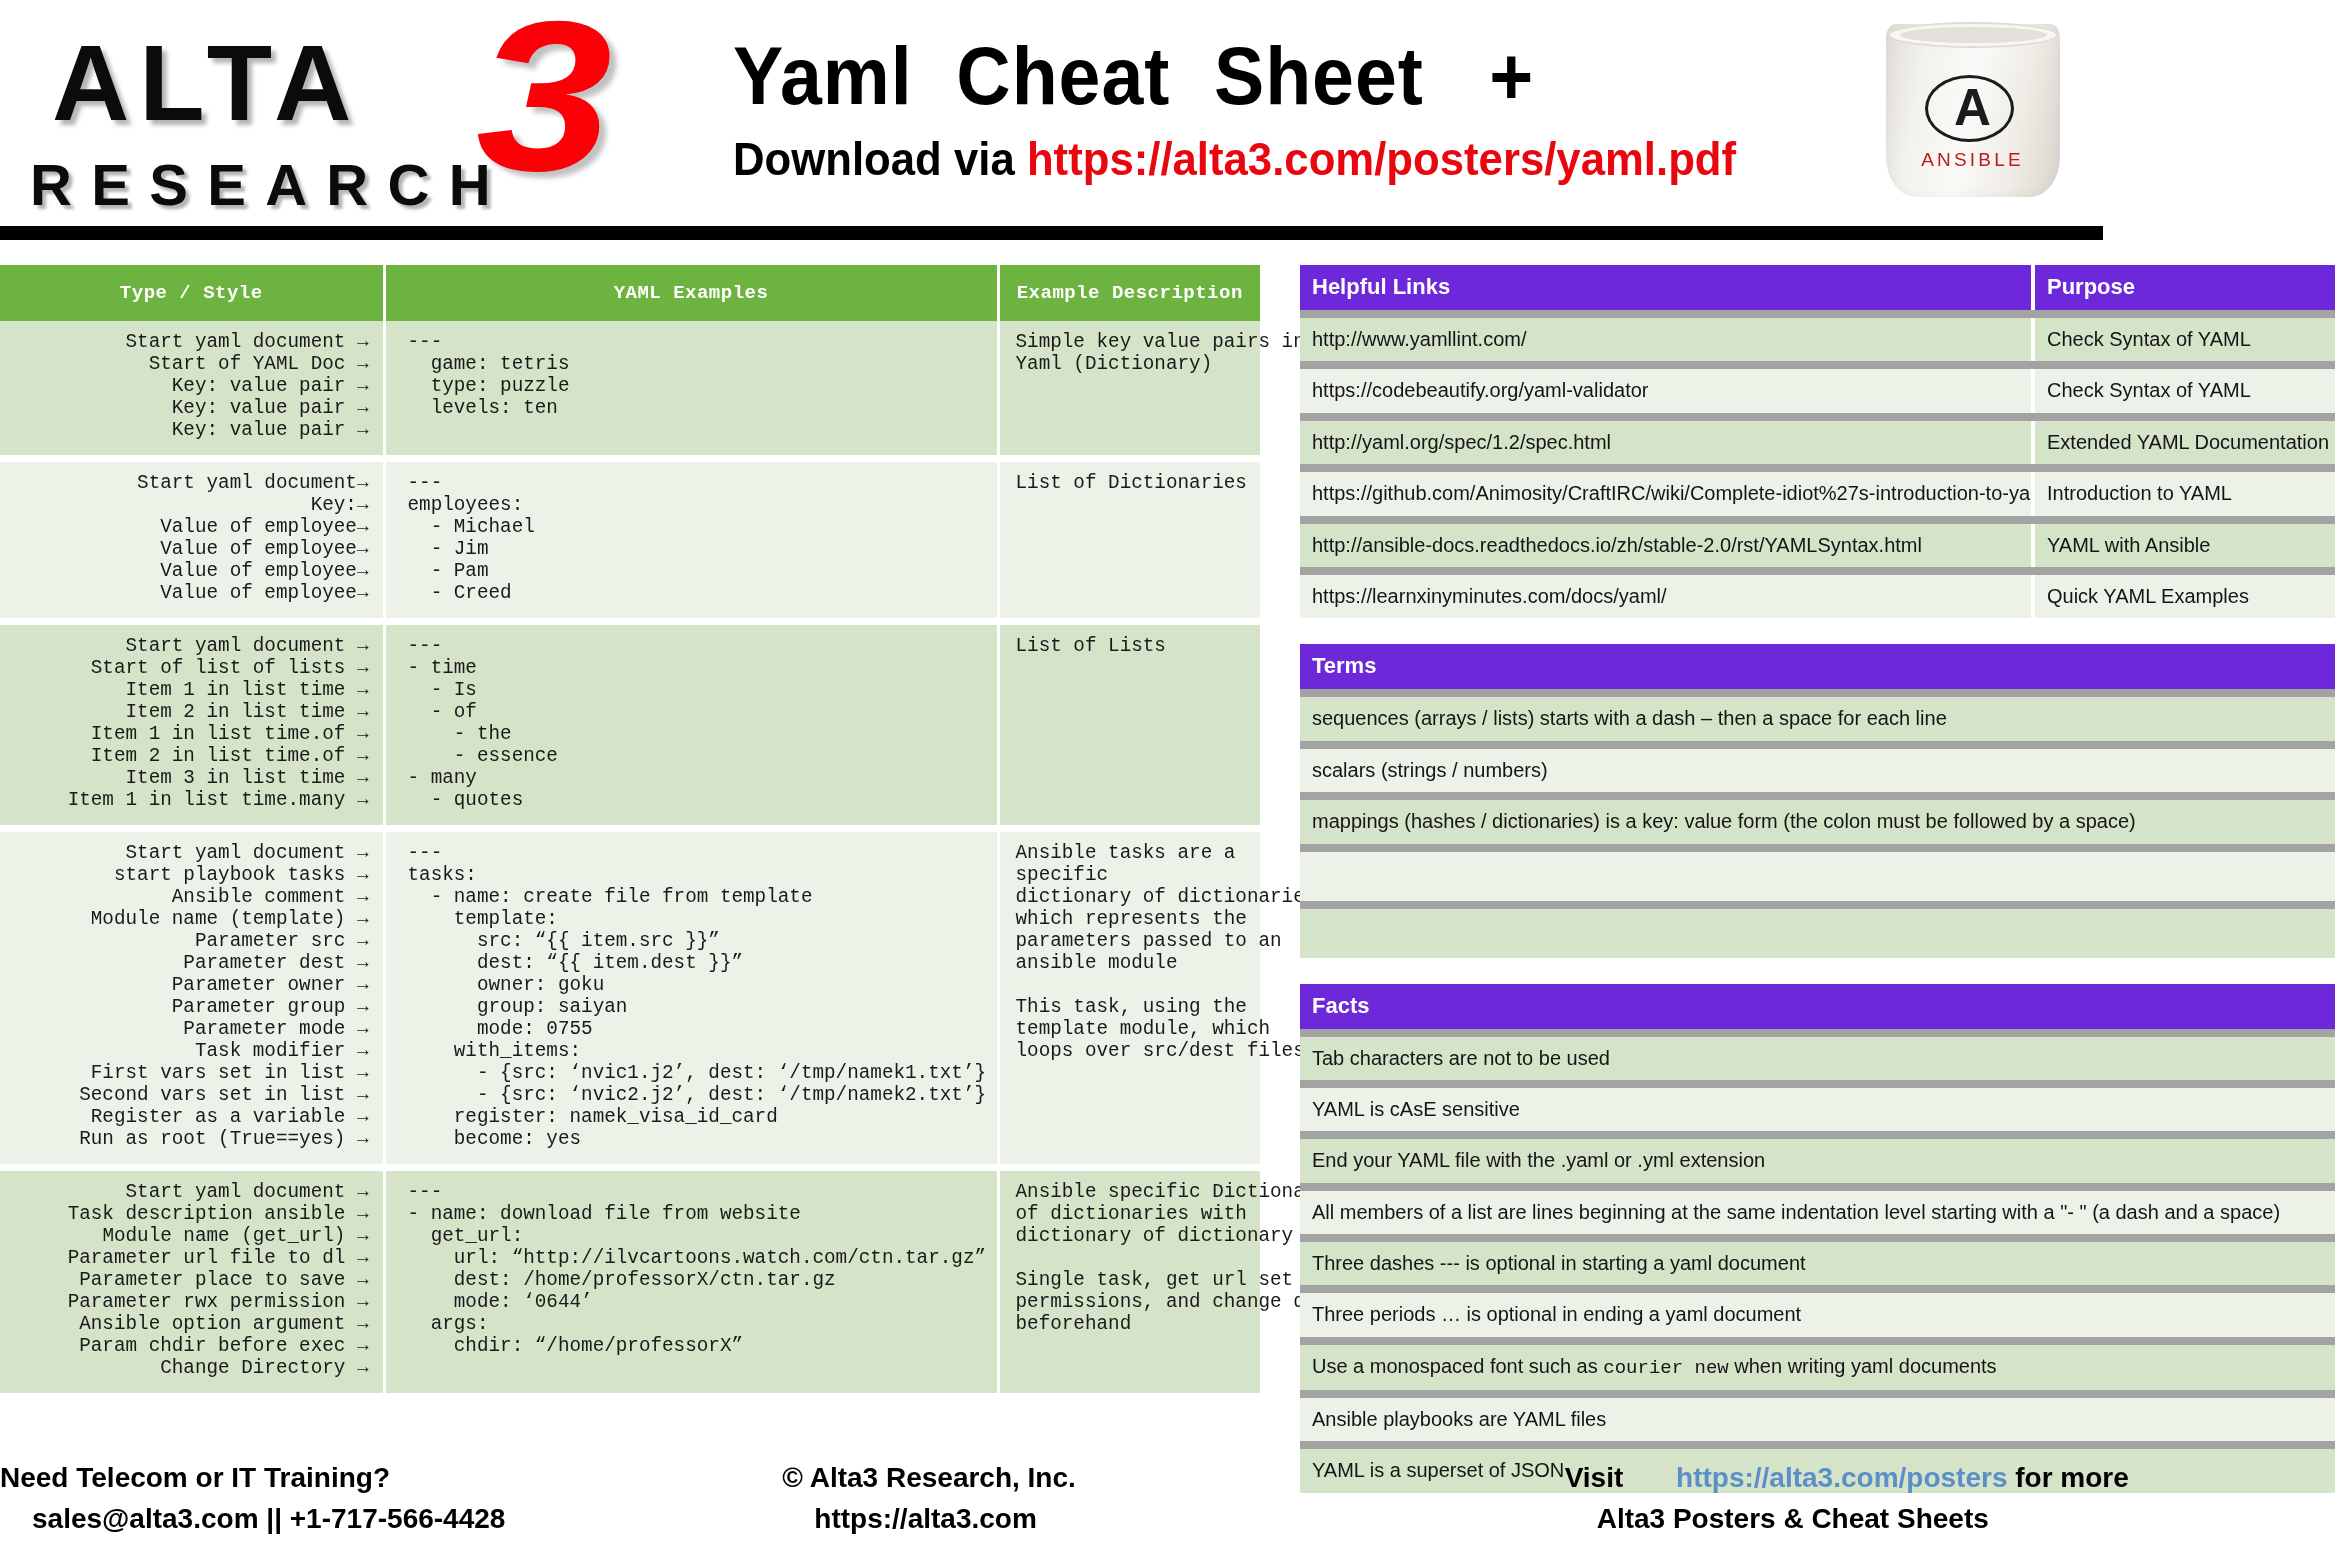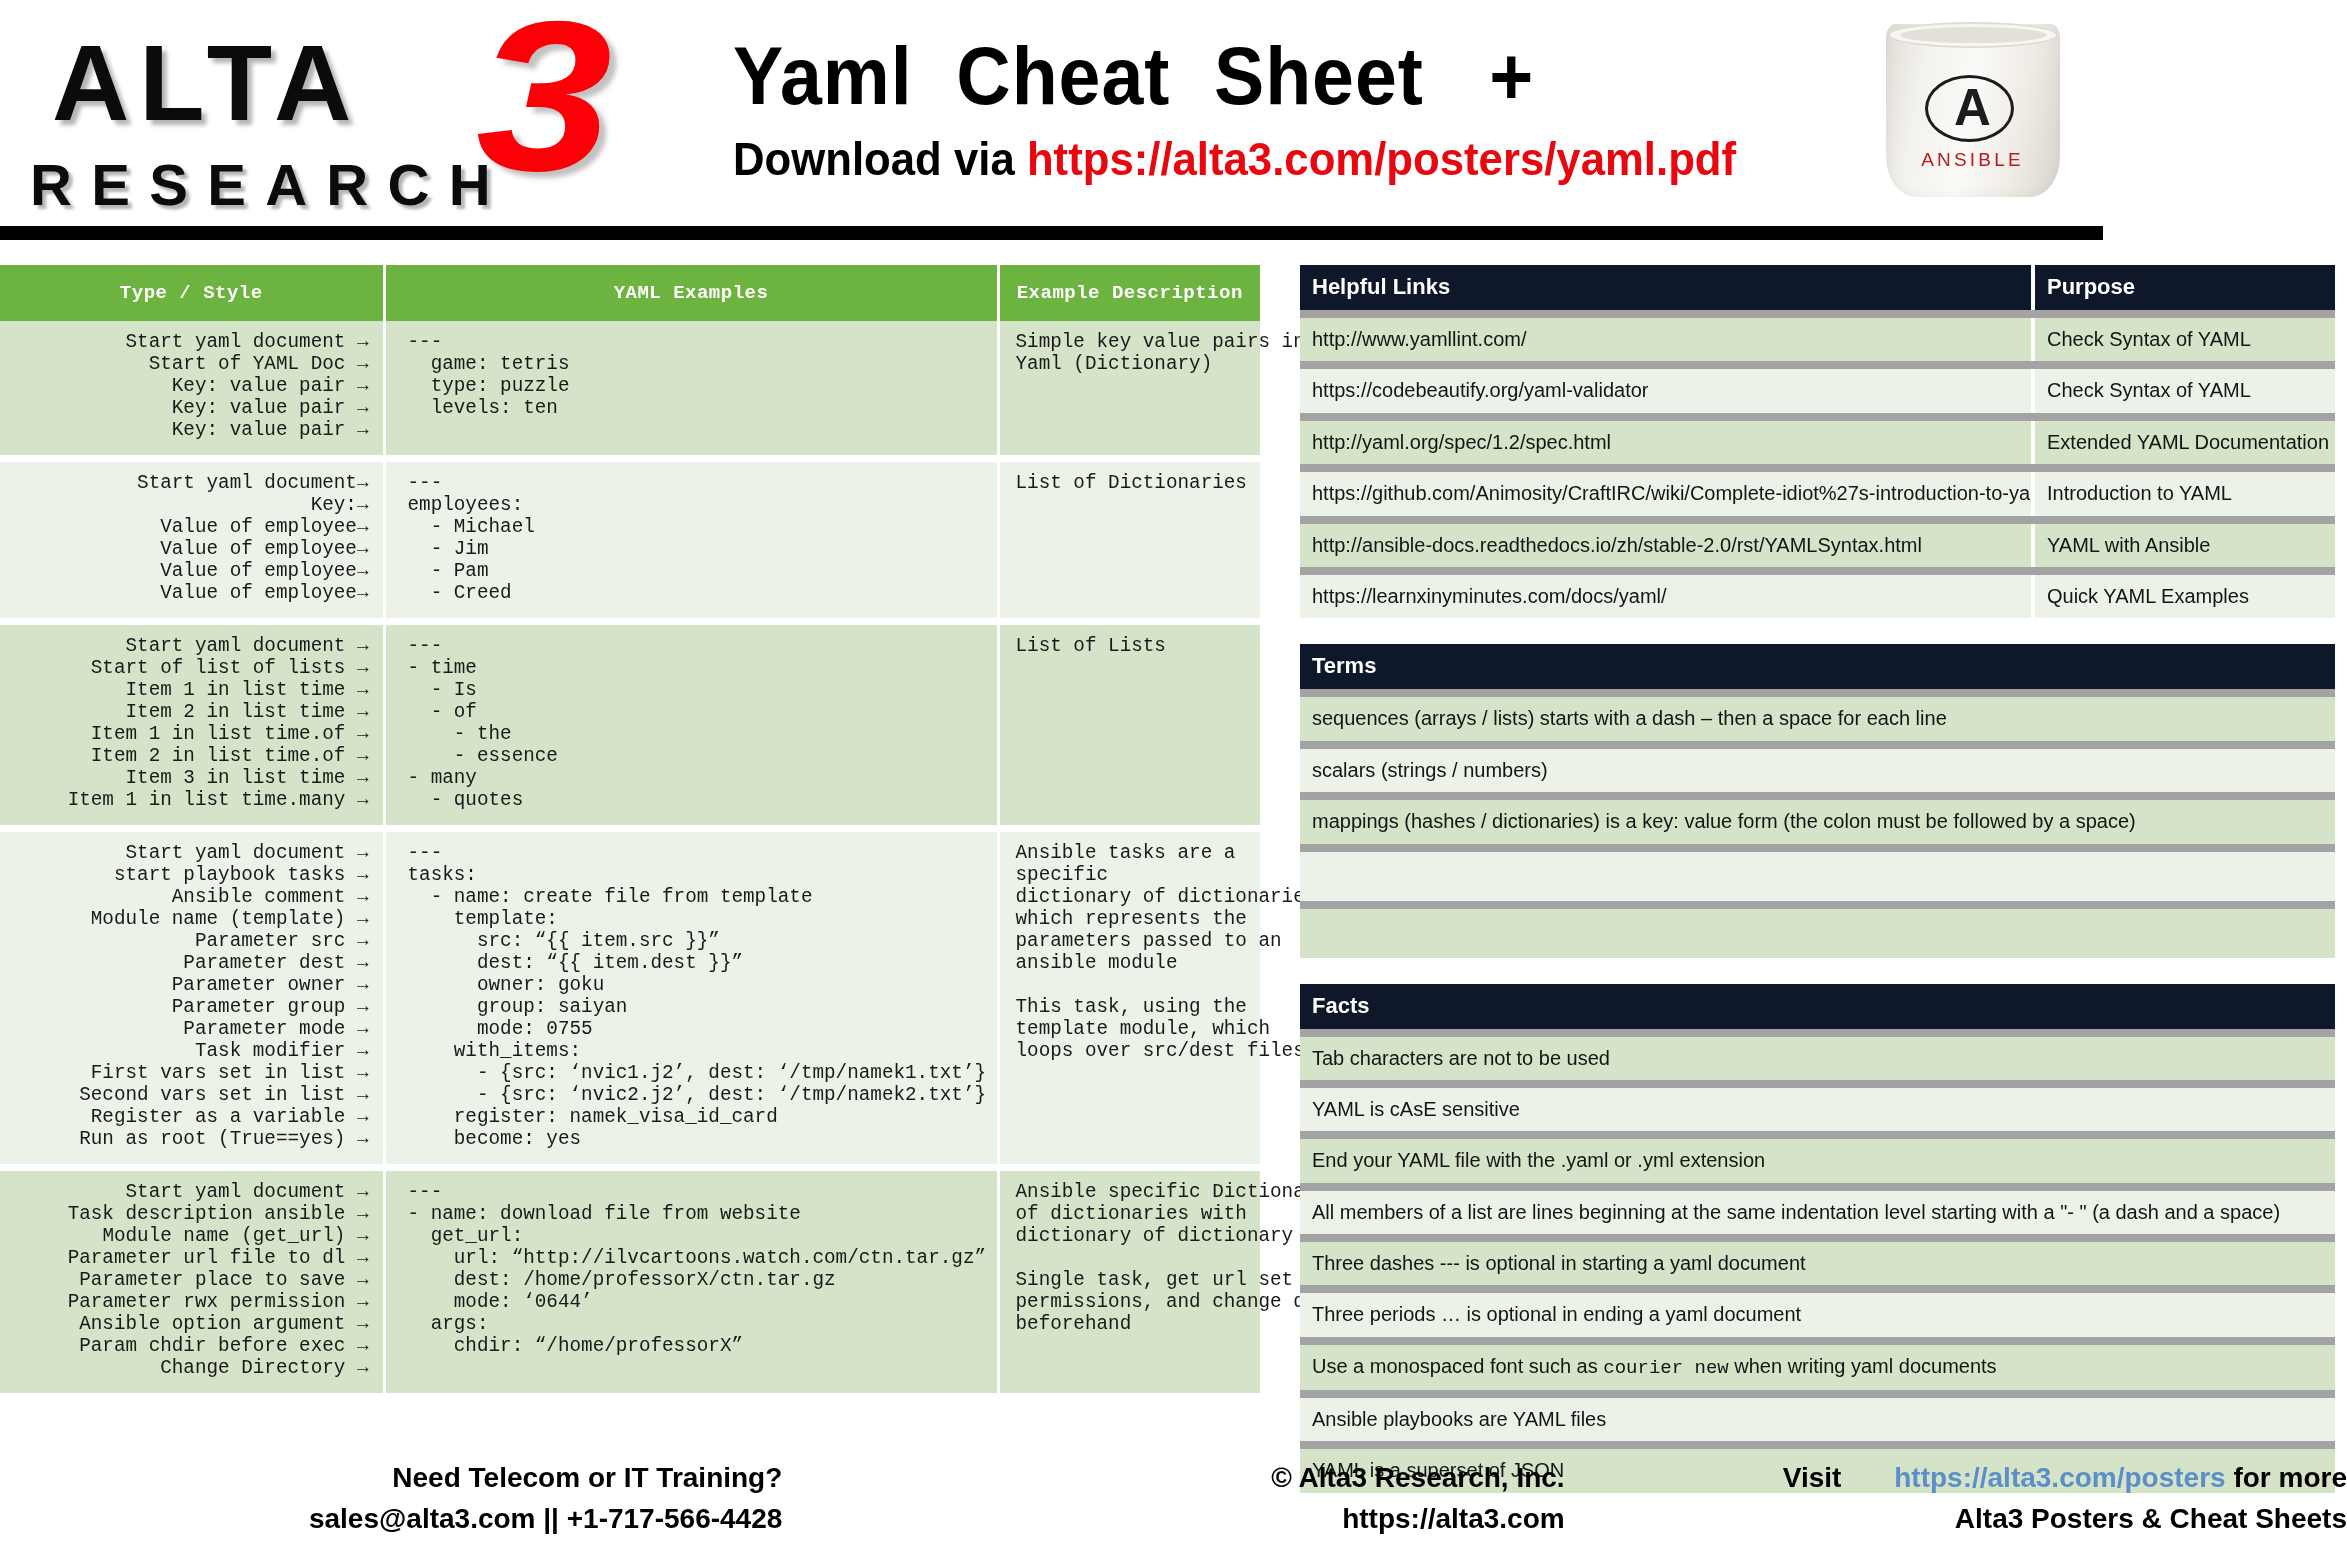--- a/index.html
+++ b/index.html
@@ -242,21 +242,21 @@
     top: 0px;
     width: 1035px;
   }
   .sect { width: 1035px; margin-bottom: 26px; }
   .sect-table {
     border-collapse: collapse;
     width: 1035px;
     table-layout: fixed;
   }
   .sect-table th {
-    background: #0f172a;
+    background: #6d28d9;
     color: #ffffff;
     font-size: 22px;
     font-weight: bold;
     text-align: left;
     padding: 9px 12px 10px 12px;
     border-right: 4px solid #ffffff;
     font-family: "Liberation Sans", sans-serif;
   }
   .sect-table th:last-child { border-right: none; }
   .sect-table td {
@@ -285,21 +285,21 @@
   .footer {
     position: absolute;
     left: 0;
     top: 1434px;
     width: 2347px;
     height: 129px;
     display: flex;
   }
   .foot-col {
     flex: 1;
-    text-align: right;
+    text-align: left;
     font-weight: bold;
     font-size: 28px;
     color: #000;
     line-height: 1.45;
     padding-top: 24px;
   }
   .foot-col .line2 { display: block; margin-left: 32px; }
   .foot-link-blue { color: #5b8fc9; margin-left: 45px; }
 </style>
 </head>

